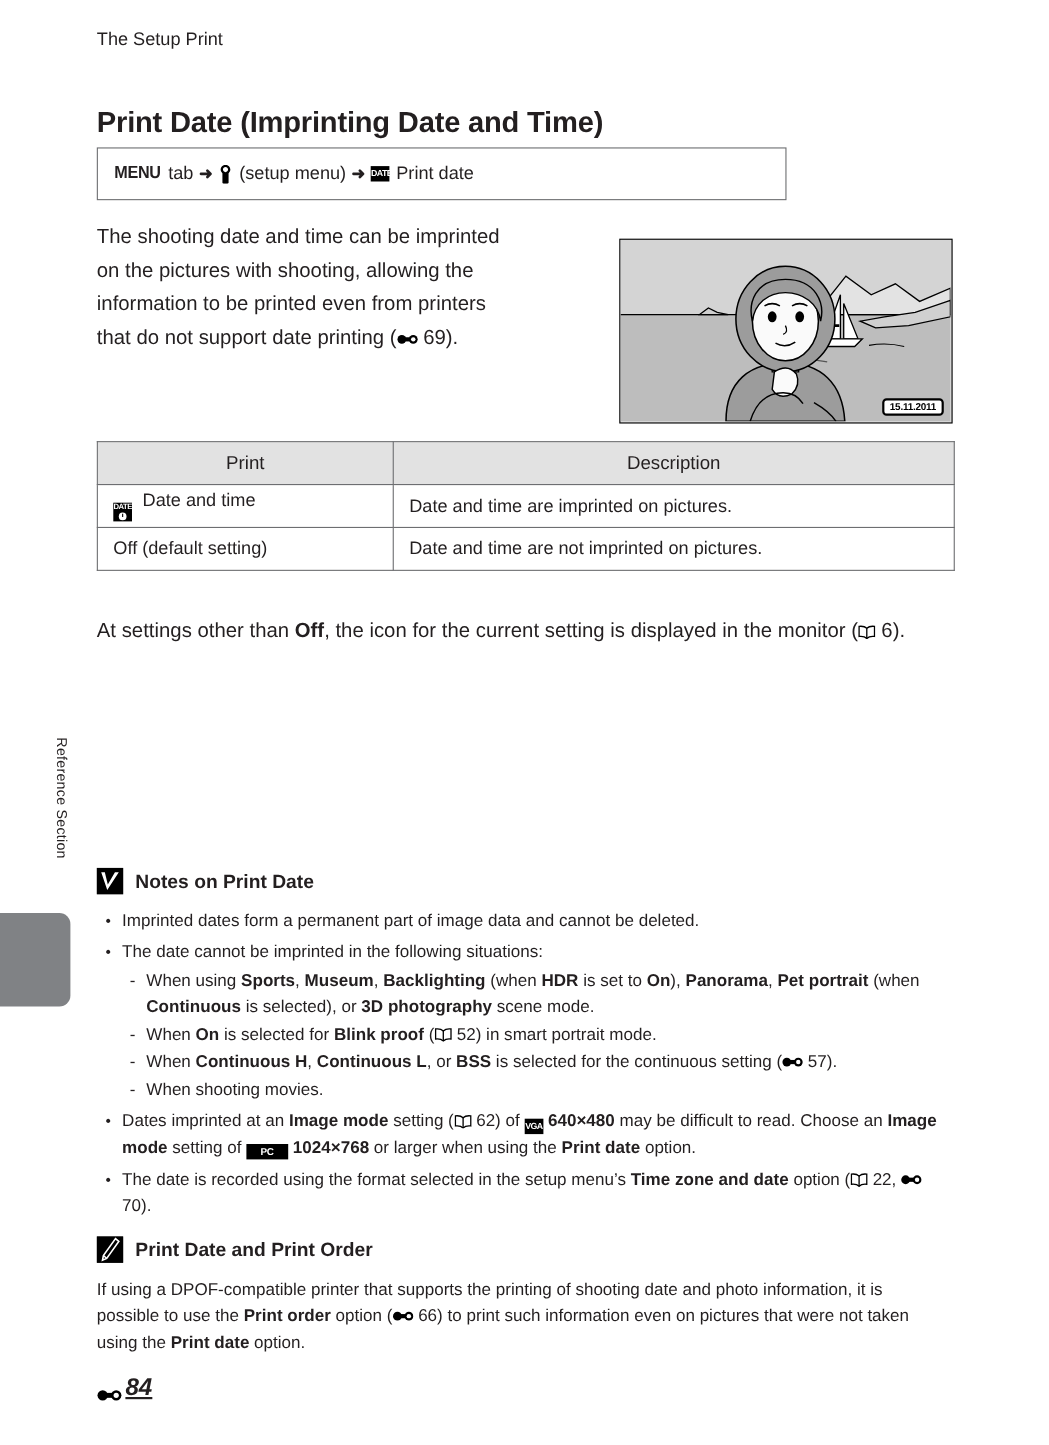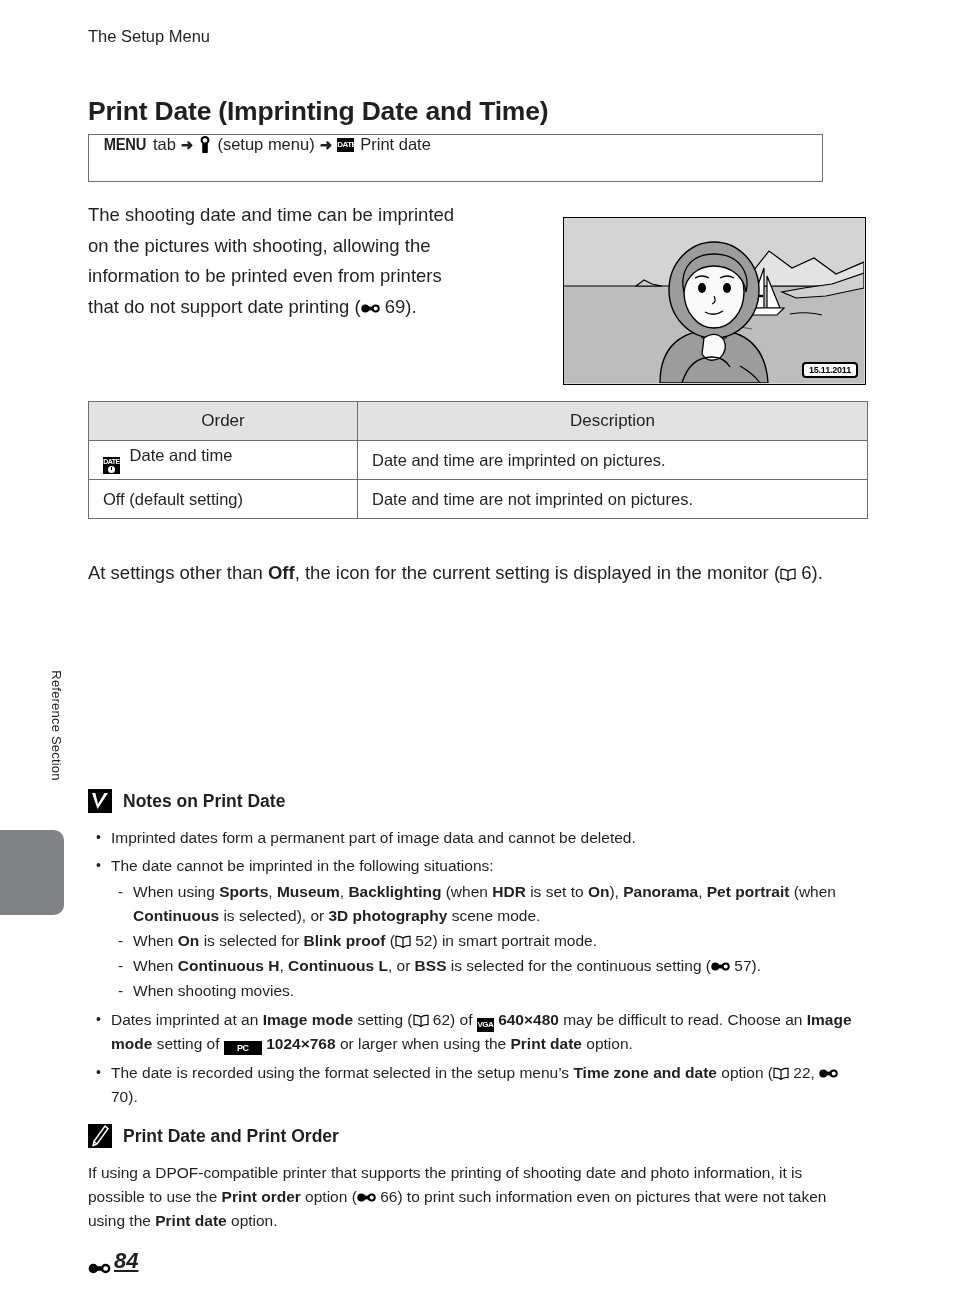--- a/index.html
+++ b/index.html
@@ -64,26 +64,26 @@
     font-size: 26.5px;
     font-weight: bold;
     letter-spacing: -0.2px;
   }
 
   
   .nav-box {
     position: absolute;
     top: 134px;
     left: 0;
-    width: 735px;
+    width: 627px;
     height: 48px;
     border: 1.3px solid #6d6e71;
     box-sizing: border-box;
     display: flex;
-    align-items: flex-start;
+    align-items: center;
   }
   .nav-inner {
     padding-left: 13px;
     font-size: 16.5px;
     display: flex;
     align-items: center;
     gap: 0px;
     white-space: nowrap;
   }
   .menu-word {
@@ -307,21 +307,21 @@
   b { font-weight: bold; }
 </style>
 </head>
 <body>
 
 <div class="side-tab-label">Reference Section</div>
 <div class="side-tab-block"></div>
 
 <div class="page">
 
-  <div class="running-head">The Setup Menu</div>
+  <div class="running-head">The Setup Print</div>
 
   <h1 class="page-title">Print Date (Imprinting Date and Time)</h1>
 
   <div class="nav-box">
     <div class="nav-inner">
       <span class="menu-word">MENU</span>
       <span style="margin-left:5px">tab</span>
       <span class="arrow">➜</span>
       <span class="ico-wrench">
         <svg width="14" height="17" viewBox="0 0 14 17">
@@ -399,21 +399,21 @@
       <path d="M176 148 q14 8 20 17" fill="none" stroke="#000" stroke-width="1.3"></path>
     </svg>
     <div style="position:absolute;right:7px;bottom:6px;background:#fff;border:2px solid #000;border-radius:4px;padding:1px 5px;font-size:9px;font-weight:bold;letter-spacing:-0.2px;color:#000;">
       <span>15.11.2011</span>
     </div>
   </div>
 
   <table class="opt-table">
     <thead>
       <tr>
-        <th class="col-opt">Order</th>
+        <th class="col-opt">Print</th>
         <th>Description</th>
       </tr>
     </thead>
     <tbody>
       <tr>
         <td class="opt-cell">
           <span class="ico-datetime">
             <span class="dt-top">DATE</span>
             <span class="dt-clock"></span>
           </span>

